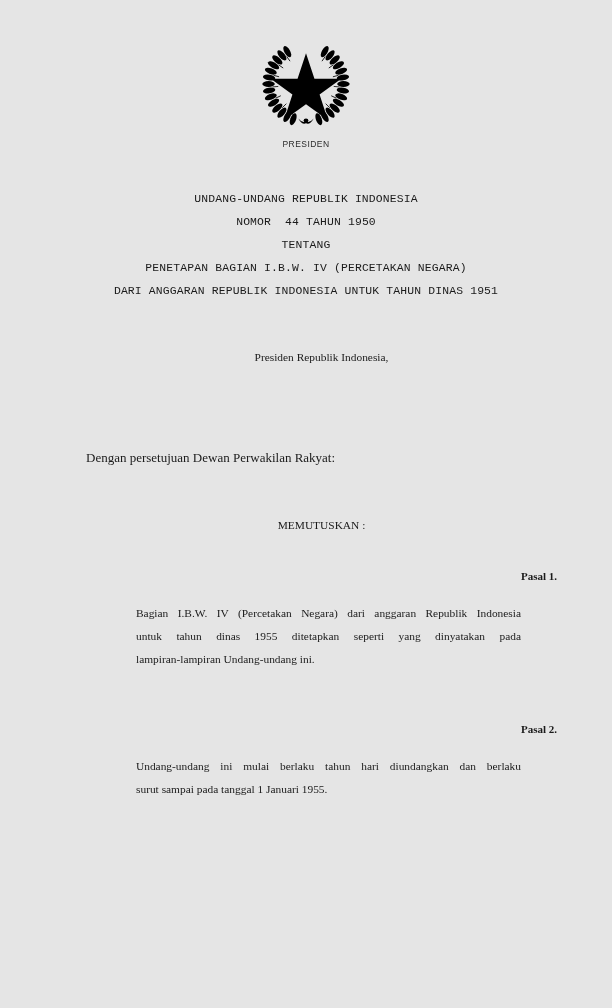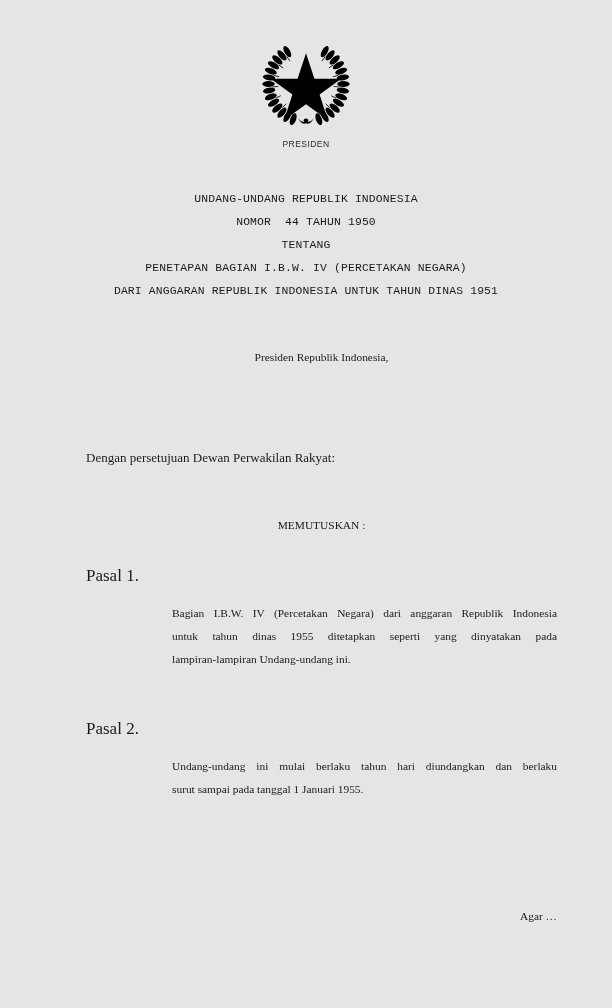--- a/index.html
+++ b/index.html
@@ -111,28 +111,29 @@
   .consider-text .last-line { text-align: left; }
 
   
   .plain-line {
     font-size: 13px;
     line-height: 23px;
   }
 
   
   .article-heading {
-    text-align: left;
-    font-size: 17px;
+    text-align: right;
+    font-size: 11px;
     line-height: 20px;
+    font-weight: bold;
   }
 
   
   .article-body {
-    margin-left: 86px;
+    margin-left: 50px;
     width: 385px;
     font-size: 11.4px;
     line-height: 23px;
   }
 
   .article-body .just-line {
     display: block;
     text-align: justify;
     text-align-last: justify;
   }
@@ -352,15 +353,14 @@
 
     <div class="article-heading">Pasal 2.</div>
     <div class="spacer-xs"></div>
     <div class="article-body">
       <span class="just-line">Undang-undang ini mulai berlaku tahun hari diundangkan dan berlaku</span>
       <span class="last-line">surut sampai pada tanggal 1 Januari 1955.</span>
     </div>
 
   </div>
 
-  <div class="footer-note">Agar …</div>
 
 </div>
 
 </body></html>

